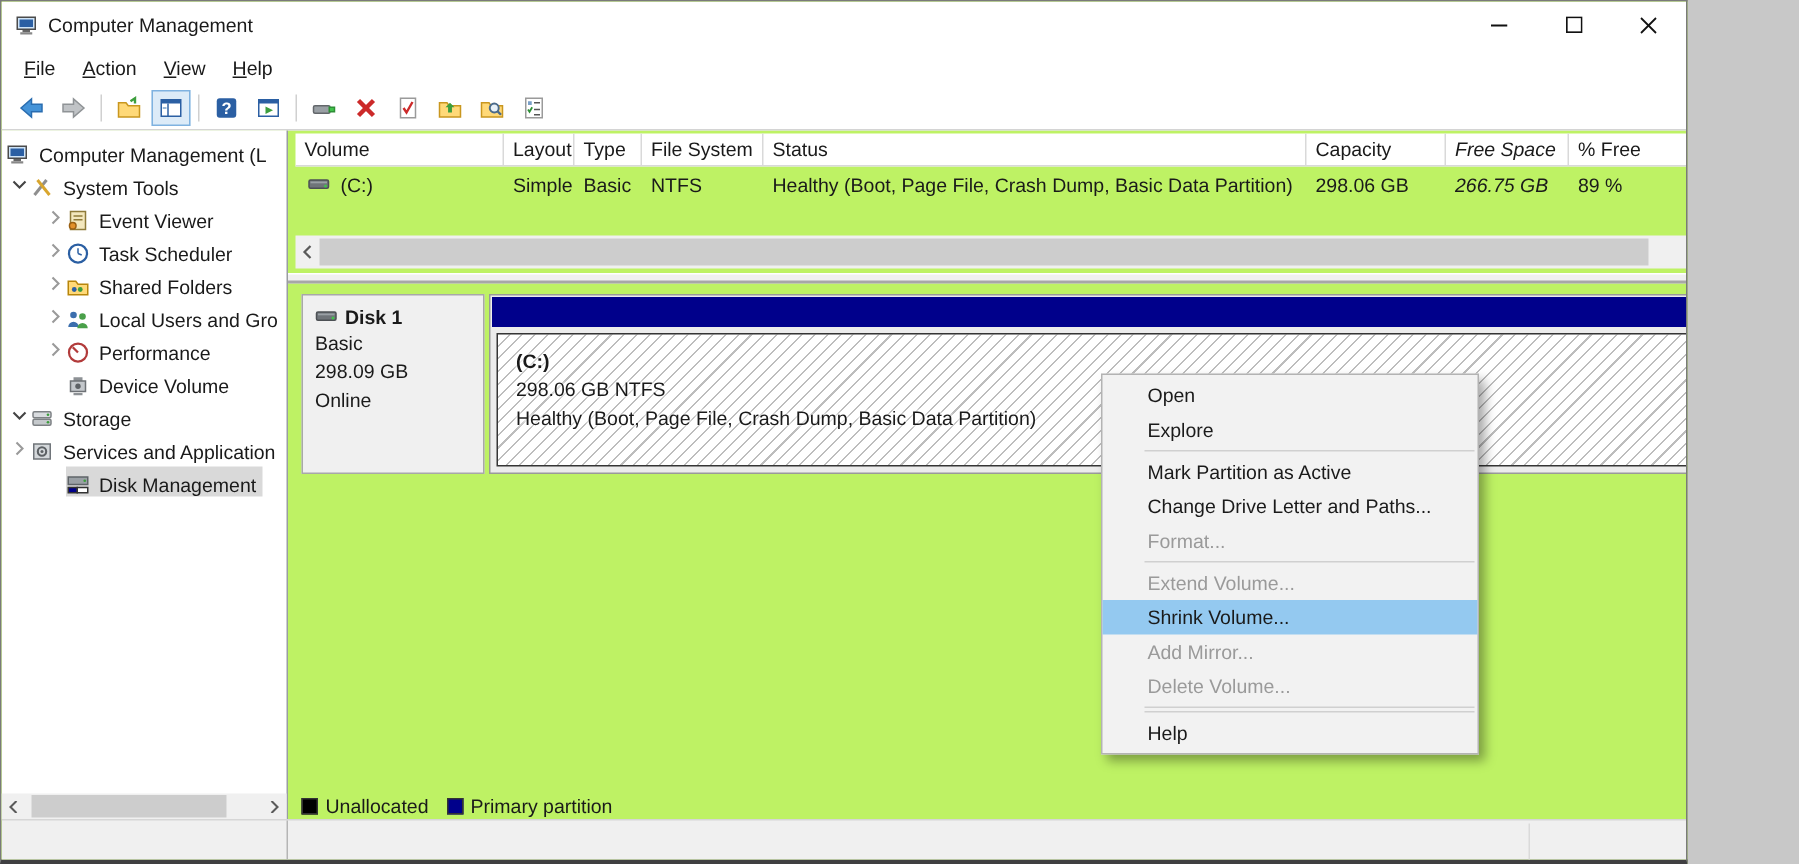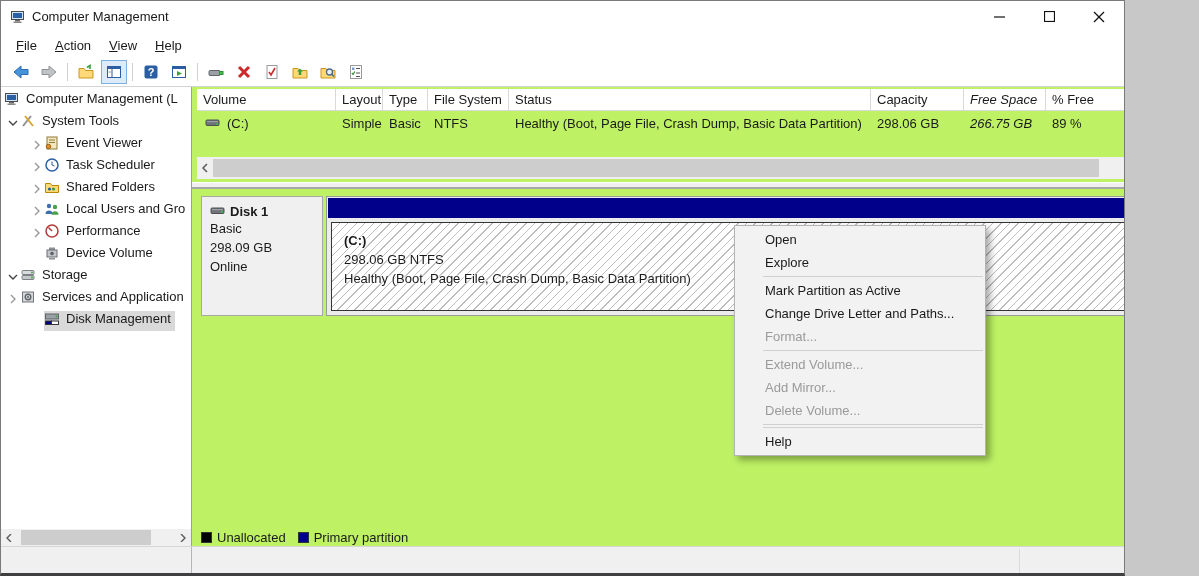--- a/index.html
+++ b/index.html
@@ -28,21 +28,21 @@
   .tbtn.pressed{background:#dcebf8;border:1px solid #7fb2e0;}
   .tsep{width:1px;height:18px;background:#d0d0d0;margin:0 4px;}
 
   
   .leftpane{left:0;top:86px;width:191px;height:459px;background:#fff;border-right:1px solid #9a9da1;box-sizing:border-box;overflow:hidden;}
   .tree{padding-top:3px;}
   .tree-row{height:22px;display:flex;align-items:center;white-space:nowrap;overflow:hidden;}
   .tree-row .exp{width:14px;flex:0 0 14px;display:flex;align-items:center;justify-content:center;}
   .tree-row .exp.none0{width:0;flex:0 0 0;}
   .tree-row .ticon{width:18px;flex:0 0 18px;display:flex;align-items:center;}
-  .row-body{display:flex;align-items:flex-start;height:20px;padding-right:4px;}
+  .row-body{display:flex;align-items:flex-end;height:20px;padding-right:4px;}
   .tree-row.selected .row-body{background:#d9d9d9;}
   .tlabel{padding-left:4px;}
   .lvl0{padding-left:3px;} .lvl1{padding-left:5px;} .lvl2{padding-left:29px;}
   .lp-hscroll{left:0;top:528px;width:190px;height:17px;background:#f0f0f0;display:flex;align-items:center;}
   .sb-arrow{width:16px;height:100%;display:flex;align-items:center;justify-content:center;color:#5a5a5a;}
   .lp-thumb{position:absolute;left:20px;top:1px;width:130px;height:15px;background:#cdcdcd;}
 
   
   .vol-header{left:196px;top:88px;width:1003px;height:22px;display:flex;background:#fff;border-bottom:1px solid #d9d9d9;box-sizing:border-box;}
   .vh-cell{display:flex;align-items:center;padding-left:6px;border-right:1px solid #d9d9d9;box-sizing:border-box;height:100%;}
@@ -79,21 +79,21 @@
   .legend{left:200px;top:528px;height:17px;display:flex;align-items:center;}
   .lg-sq{width:11px;height:11px;margin-right:5px;border:1px solid #333;box-sizing:border-box;}
   .lg-un{background:#000;} .lg-pr{background:#00008b;margin-left:12px;}
 
   
   .statusbar{left:0;top:545px;width:100%;height:31px;background:#f0f0f0;border-top:1px solid #d6d6d6;box-sizing:border-box;}
   .sb-div{position:absolute;top:2px;bottom:2px;width:1px;background:#dadada;}
   .sb-left-div{position:absolute;left:190px;top:0;bottom:0;width:1px;background:#b5b5b5;}
 
   
-  .ctx{left:733px;top:224px;width:252px;background:#f2f2f2;border:1px solid #b3b3b3;box-shadow:4px 4px 7px rgba(0,0,0,0.35);
+  .ctx{left:733px;top:248px;width:252px;background:#f2f2f2;border:1px solid #b3b3b3;box-shadow:4px 4px 7px rgba(0,0,0,0.35);
        padding:2px 0;box-sizing:border-box;z-index:50;}
   .ctx-item{height:23px;line-height:23px;padding-left:30px;white-space:nowrap;}
   .ctx-item.disabled{color:#9a9a9a;}
   .ctx-item.highlight{background:#94c9f0;}
   .ctx-sep{height:1px;background:#d0d0d0;margin:2px 2px 2px 28px;}
 </style>
 </head>
 <body>
 
 <div id="app">
@@ -529,20 +529,21 @@
 
   <div class="abs ctx">
     <div class="ctx-item">Open</div>
     <div class="ctx-item">Explore</div>
     <div class="ctx-sep"></div>
     <div class="ctx-item">Mark Partition as Active</div>
     <div class="ctx-item">Change Drive Letter and Paths...</div>
     <div class="ctx-item disabled">Format...</div>
     <div class="ctx-sep"></div>
     <div class="ctx-item disabled">Extend Volume...</div>
+    <div class="ctx-item highlight">Shrink Volume...</div>
     <div class="ctx-item disabled">Add Mirror...</div>
     <div class="ctx-item disabled">Delete Volume...</div>
     <div class="ctx-sep"></div>
     <div class="ctx-sep"></div>
     <div class="ctx-item">Help</div>
   </div>
 
 </div>
 
 </body></html>

